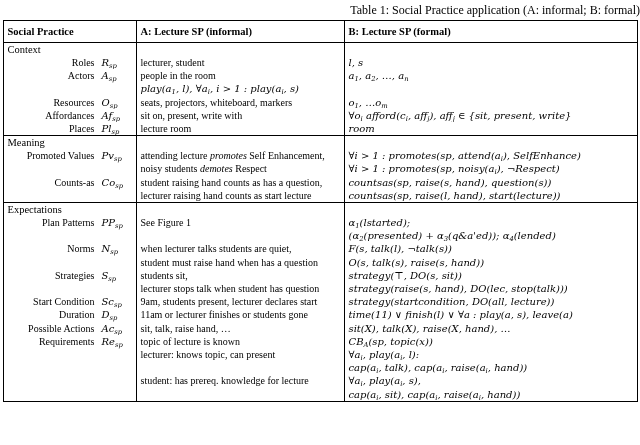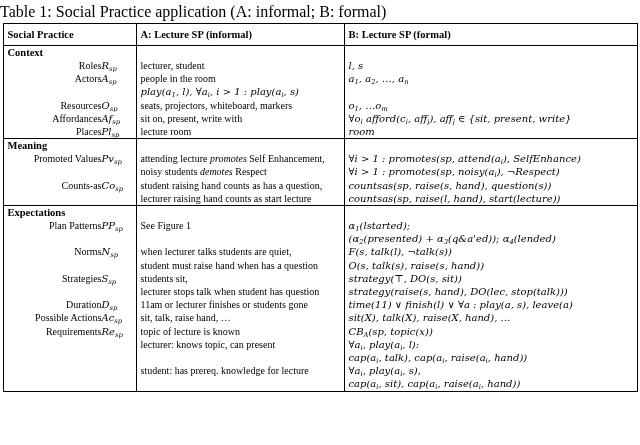--- a/index.html
+++ b/index.html
@@ -6,22 +6,22 @@
     margin: 0; padding: 0;
     width: 640px; height: 445px;
     background: #ffffff;
     overflow: hidden;
   }
   body {
     font-family: "Liberation Serif", "DejaVu Serif", serif;
     color: #000;
   }
   .caption {
-    text-align: left;
-    font-size: 16px;
+    text-align: right;
+    font-size: 12px;
     padding: 3px 0 2px 0;
     white-space: nowrap;
   }
   table {
     border-collapse: collapse;
     table-layout: fixed;
     width: 634px;
     margin: 0 auto;
     border: 1px solid #000;
   }
@@ -39,40 +39,40 @@
   td:first-child, th:first-child { border-left: none; }
   thead th {
     border-bottom: 1px solid #000;
     font-weight: bold;
     font-size: 10.5px;
     padding: 5px 4px;
     white-space: nowrap;
   }
   tr.section td {
     border-top: 1px solid #000;
-    font-weight: bold;
+    font-weight: normal;
     font-size: 10.5px;
     line-height: 13px;
   }
   .line {
     line-height: 13.2px;
     min-height: 13.2px;
     white-space: nowrap;
   }
   .math, .math i {
     font-family: "DejaVu Serif", serif;
     font-style: italic;
   }
   sub {
     font-size: 0.68em;
     line-height: 0;
     vertical-align: -0.25em;
   }
   .lab { display: flex; }
-  .lab .lbl { flex: 1; text-align: right; white-space: nowrap; }
+  .lab .lbl { flex: 1; text-align: right; padding-right: 7px; white-space: nowrap; }
   .lab .sym { width: 30px; white-space: nowrap; }
 </style>
 </head>
 <body>
 
 <div class="caption">Table 1: Social Practice application (A: informal; B: formal)</div>
 
 <table>
   <colgroup>
     <col class="c1">
@@ -248,20 +248,34 @@
           <div class="line">lecturer stops talk when student has question</div>
         </td>
         <td class="math">
           <div class="line">strategy(⊤, DO(s, sit))</div>
           <div class="line">strategy(raise(s, hand), DO(lec, stop(talk)))</div>
         </td>
       </tr>
       <tr>
         <td>
           <div class="lab line">
+            <span class="lbl">Start Condition</span>
+            <span class="sym math">Sc<sub>sp</sub></span>
+          </div>
+        </td>
+        <td>
+          <div class="line">9am, students present, lecturer declares start</div>
+        </td>
+        <td class="math">
+          <div class="line">strategy(startcondition, DO(all, lecture))</div>
+        </td>
+      </tr>
+      <tr>
+        <td>
+          <div class="lab line">
             <span class="lbl">Duration</span>
             <span class="sym math">D<sub>sp</sub></span>
           </div>
         </td>
         <td>
           <div class="line">11am or lecturer finishes or students gone</div>
         </td>
         <td class="math">
           <div class="line">time(11) ∨ finish(l) ∨ ∀a : play(a, s), leave(a)</div>
         </td>

